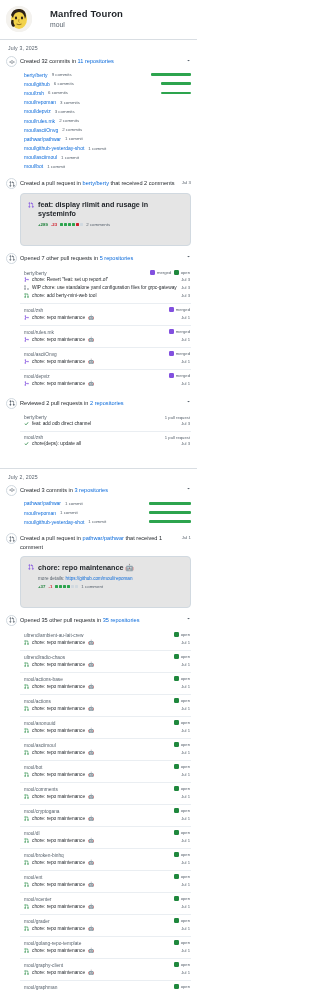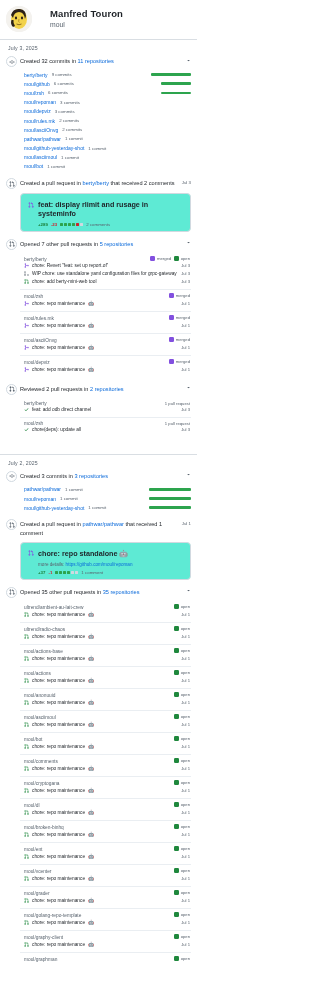--- a/index.html
+++ b/index.html
@@ -74,22 +74,22 @@
   .commit-repo { font-size: 5px; color: #0969da; }
   .commit-count { font-size: 4.4px; color: #59636e; }
   .commit-bar-wrap { margin-left: auto; width: 42px; display: flex; justify-content: flex-end; }
   .commit-bar { height: 2.6px; border-radius: 1px; background: #2da44e; }
 
   
   .pr-card {
     margin-top: 4px;
     border: 1px solid #d1d9e0;
     border-radius: 4px;
-    padding: 6px 7px 4px 7px;
-    background: #5eead4;
+    padding: 6px 7px 18px 7px;
+    background: #e5e5e5;
   }
   .pr-card-title {
     display: flex; align-items: flex-start; gap: 4px;
     font-size: 7.2px; font-weight: bold; color: #1f2328; line-height: 1.3;
   }
   .pr-card-title .pr-ico { flex: 0 0 auto; margin-top: .5px; color: #8250df; }
   .pr-sub { font-size: 4.6px; color: #59636e; margin-top: 3px; padding-left: 10px; }
   .pr-sub .lnk { color: #0969da; }
   .pr-diffline {
     display: flex; align-items: center; gap: 3px;
@@ -508,21 +508,21 @@
         </span>
         <div class="block-head">
           <div class="block-title">Created a pull request in <span class="lnk">pathwar/pathwar</span> that received 1 comment</div>
           <span class="right-meta">Jul 1</span>
         </div>
         <div class="pr-card">
           <div class="pr-card-title">
             <span class="pr-ico"><svg width="6" height="6" viewBox="0 0 16 16" fill="currentColor">
                 <path d="M1.5 3.25a2.25 2.25 0 1 1 3 2.122v5.256a2.251 2.251 0 1 1-1.5 0V5.372A2.25 2.25 0 0 1 1.5 3.25Zm5.677-.177L9.573.677A.25.25 0 0 1 10 .854V2.5h1A2.5 2.5 0 0 1 13.5 5v5.628a2.251 2.251 0 1 1-1.5 0V5a1 1 0 0 0-1-1h-1v1.646a.25.25 0 0 1-.427.177L7.177 3.427a.25.25 0 0 1 0-.354ZM3.75 2.5a.75.75 0 1 0 0 1.5.75.75 0 0 0 0-1.5Zm0 9.5a.75.75 0 1 0 0 1.5.75.75 0 0 0 0-1.5Zm8.25.75a.75.75 0 1 0 1.5 0 .75.75 0 0 0-1.5 0Z"></path>
               </svg></span>
-            <span>chore: repo standalone 🤖</span>
+            <span>chore: repo maintenance 🤖</span>
           </div>
           <div class="pr-sub">more details: <span class="lnk">https://github.com/moul/repoman</span></div>
           <div class="pr-diffline">
             <span class="diff-add">+37</span>
             <span class="diff-del">-1</span>
             <span class="diff-blocks">
               <i class="g"></i>
               <i class="g"></i>
               <i class="g"></i>
               <i class="g"></i>

